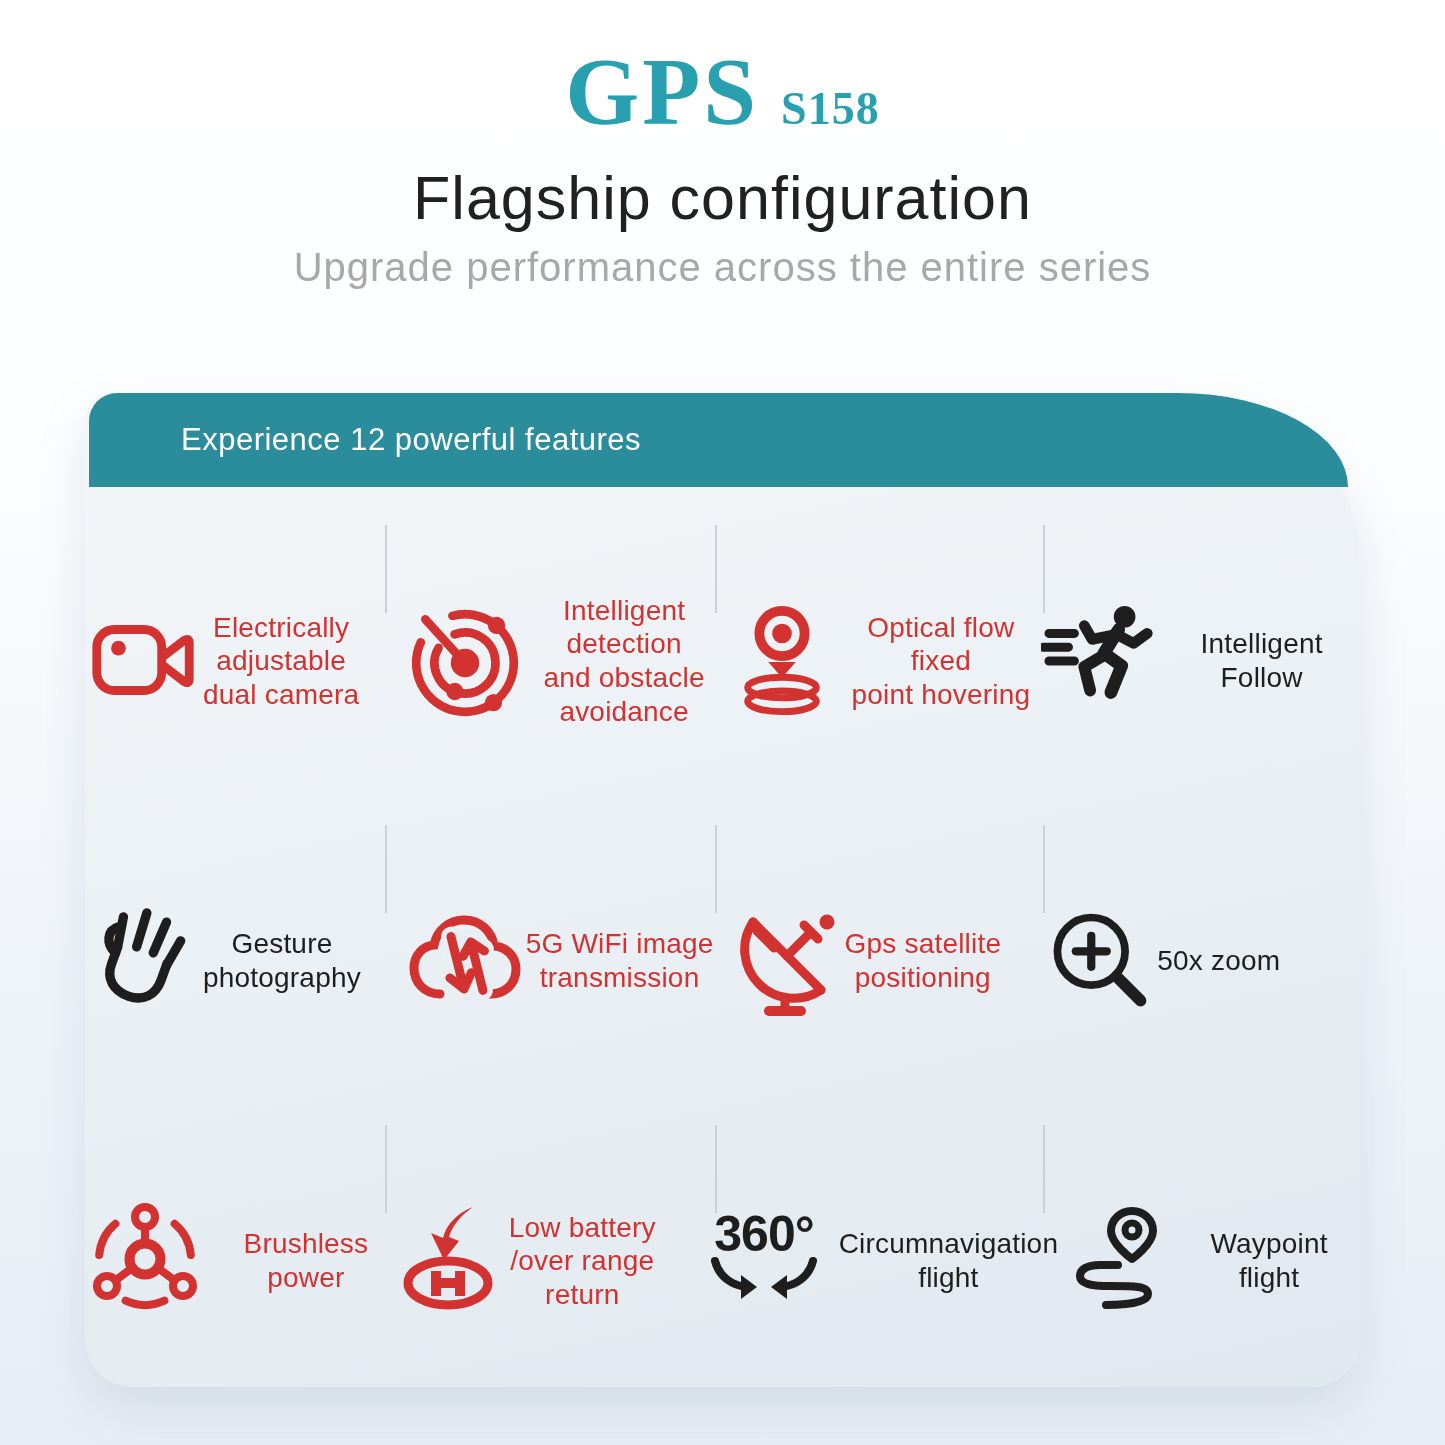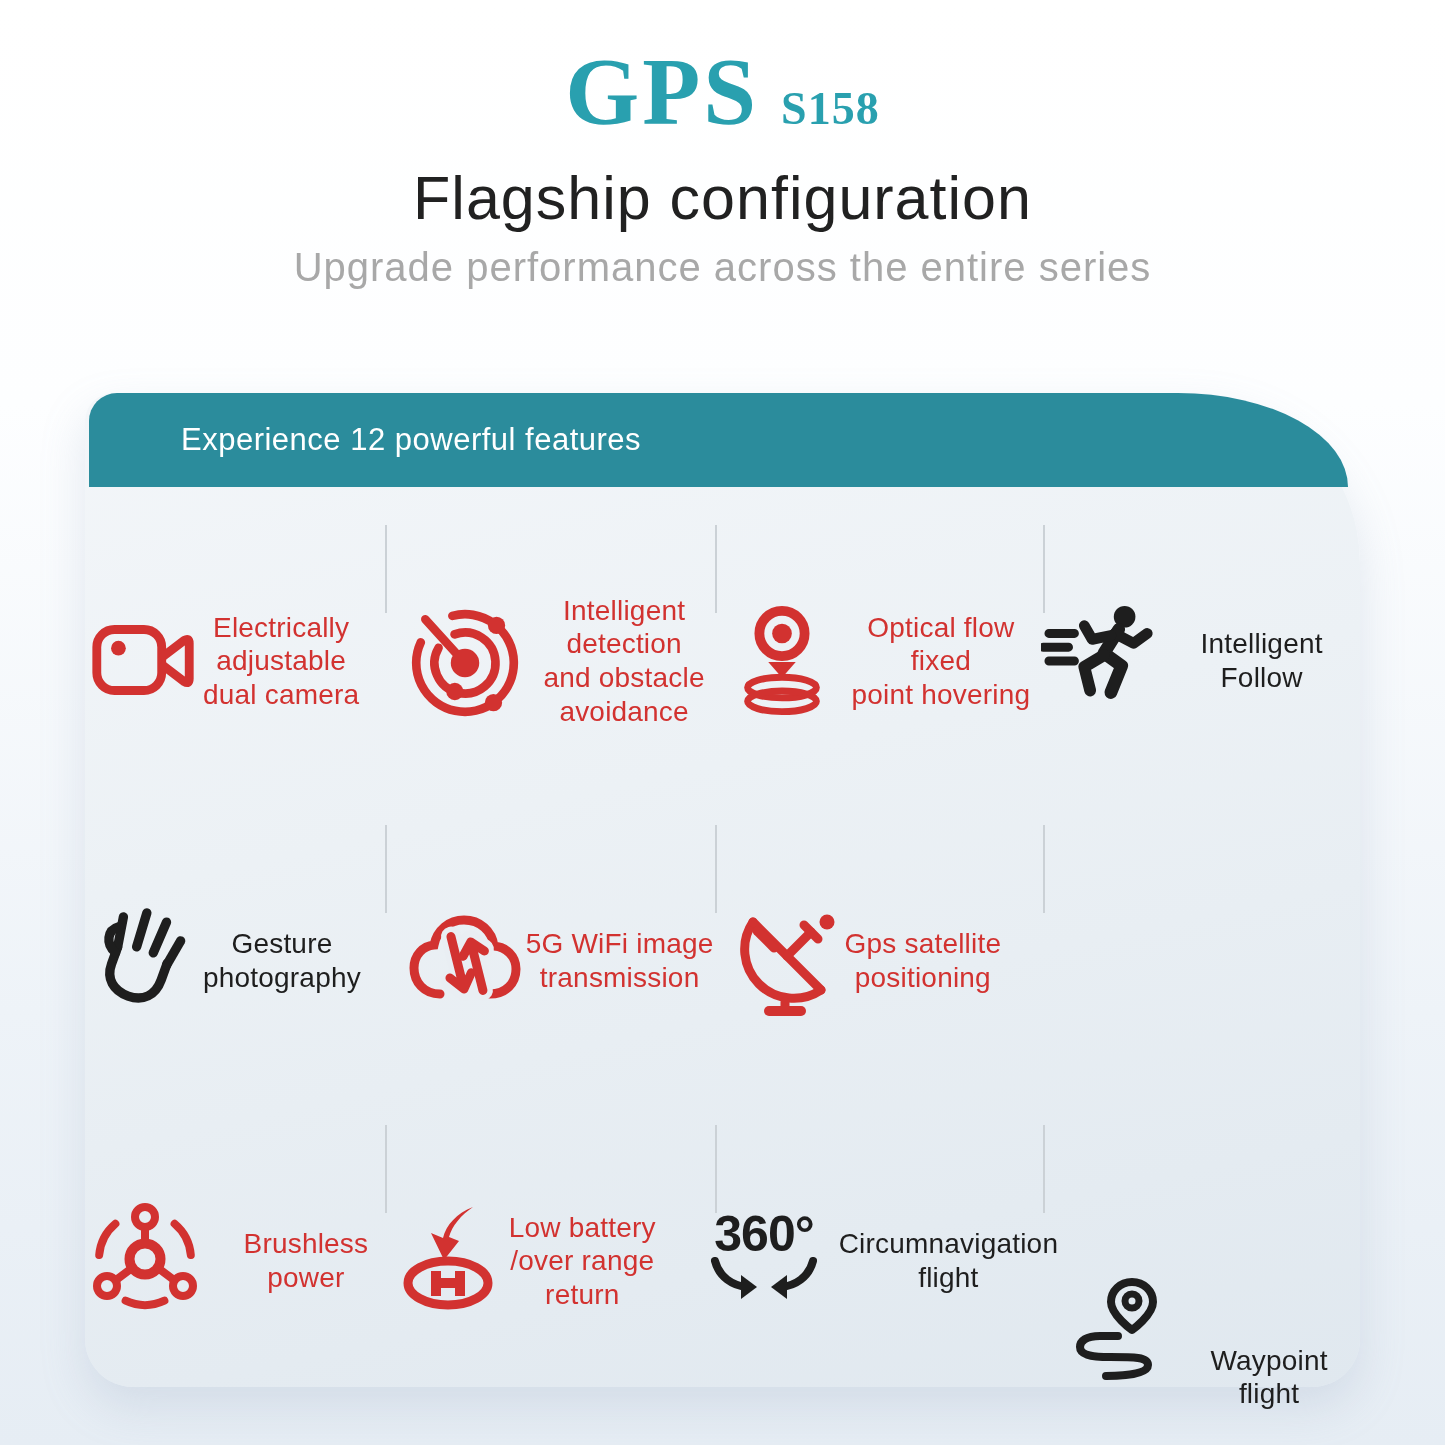--- a/index.html
+++ b/index.html
@@ -187,20 +187,31 @@
                 <line x1="62" y1="102" x2="62" y2="109"></line>
                 <line x1="46" y1="111" x2="78" y2="111" stroke-width="10"></line>
               </g>
               <circle cx="104" cy="22" r="7.5" fill="currentColor"></circle>
             </svg>
           </div>
           <div class="label">Gps satellite
 positioning</div>
         </div>
 
+        <div class="cell" style="color: rgb(30, 30, 30);">
+          <div class="icon-box">
+            <svg width="116" height="116" viewBox="0 0 120 120">
+              <circle cx="52" cy="50" r="35" fill="none" stroke="currentColor" stroke-width="8"></circle>
+              <line x1="78" y1="76" x2="103" y2="101" stroke="currentColor" stroke-width="12" stroke-linecap="round"></line>
+              <line x1="52" y1="34" x2="52" y2="66" stroke="currentColor" stroke-width="8.5" stroke-linecap="round"></line>
+              <line x1="36" y1="50" x2="68" y2="50" stroke="currentColor" stroke-width="8.5" stroke-linecap="round"></line>
+            </svg>
+          </div>
+          <div class="label">50x zoom</div>
+        </div>
       </div>
 
       <div class="feature-row">
         <i class="divider d1"></i>
         <i class="divider d2"></i>
         <i class="divider d3"></i>
 
         <div class="cell" style="color: rgb(210, 50, 48); gap: 20px;">
           <div class="icon-box">
             <svg width="120" height="120" viewBox="0 0 120 120">
@@ -243,21 +254,21 @@
                 <path d="M124,58 C120,74 106,83 92,84"></path>
               </g>
               <path d="M52,72 L68,84 L52,96 Z" fill="currentColor"></path>
               <path d="M98,72 L82,84 L98,96 Z" fill="currentColor"></path>
             </svg>
           </div>
           <div class="label">Circumnavigation
 flight</div>
         </div>
 
-        <div class="cell" style="color: rgb(30, 30, 30); align-items: flex-end;">
+        <div class="cell" style="color: rgb(30, 30, 30);">
           <div class="icon-box">
             <svg width="120" height="120" viewBox="0 0 120 120">
               <g stroke="currentColor" fill="none" stroke-width="8" stroke-linecap="round" stroke-linejoin="round">
                 <path d="M74,10 C62,10 53,19 53,30 C53,43 74,58 74,58 C74,58 95,43 95,30 C95,19 86,10 74,10 Z"></path>
                 <circle cx="74" cy="29" r="7" stroke-width="7"></circle>
                 <path d="M60,64 L42,64 C28,64 22,69 22,75 C22,82 31,85 52,85 C76,85 90,85 90,93 C90,101 72,104 48,104"></path>
               </g>
             </svg>
           </div>
           <div class="label">Waypoint flight</div>

